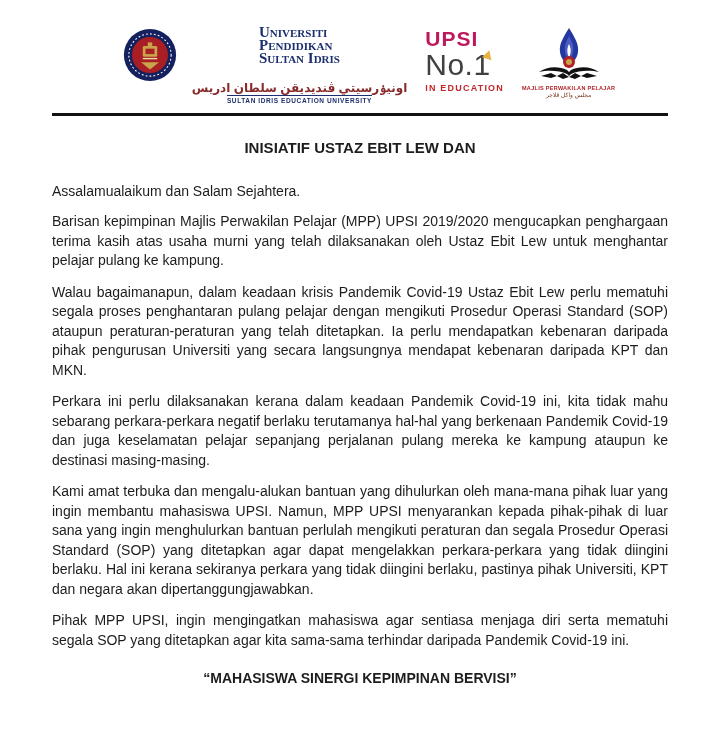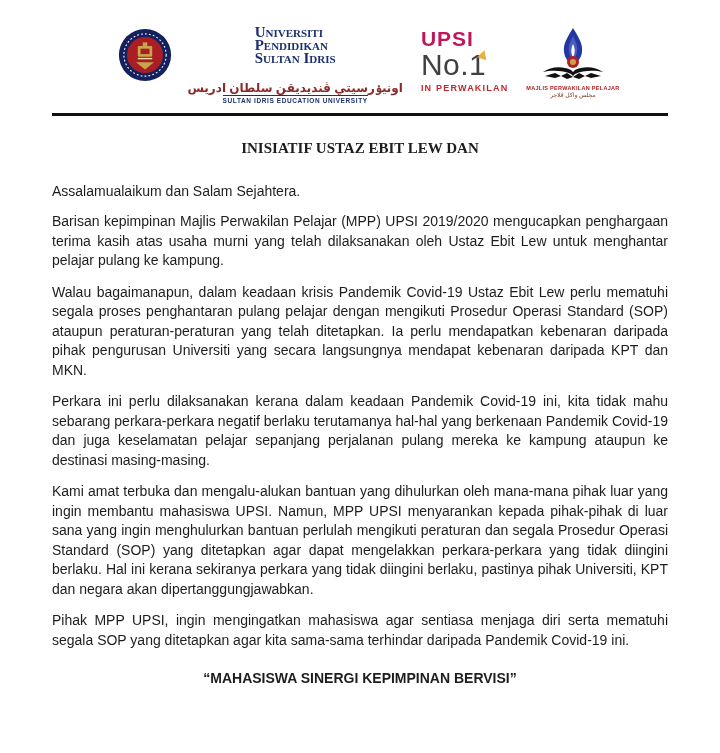--- a/index.html
+++ b/index.html
@@ -32,21 +32,21 @@
   .no1-edu{color:#c1272d;font-weight:700;font-size:9px;letter-spacing:1.2px;margin-top:4px;white-space:nowrap;}
 
   .mpp-logo{display:flex;flex-direction:column;align-items:center;margin-top:0;}
   .mpp-svg{width:72px;height:58px;}
   .mpp-caption{font-size:5.5px;color:#b02025;font-weight:700;letter-spacing:0.3px;white-space:nowrap;margin-top:1px;}
   .mpp-jawi{font-size:6px;color:#7a3b1e;line-height:6px;margin-top:1px;}
 
   
   .statement-title{text-align:center;font-weight:700;font-size:15px;margin-top:13px;letter-spacing:0.2px;}
   .divider{height:3px;background:#111;margin:11px 0 0 0;}
-  .doc-title{ text-align:center;font-weight:700;font-size:15px;line-height:26px;margin-top:19px;font-family:Liberation Serif, serif;}
+  .doc-title{ text-align:center;font-weight:700;font-size:15px;line-height:26px;margin-top:19px;}
 
   
   .salutation{font-size:14px;margin-top:22px;}
   .body-text{margin-top:13px;}
   .body-text p.para{font-size:14px;line-height:19.5px;text-align:justify;margin:0 0 12px 0;}
   .slogan{text-align:center;font-weight:700;font-size:14px;margin-top:20px;}
 </style>
 </head>
 <body>
 
@@ -77,21 +77,21 @@
         </div>
       </div>
     </div>
 
     <div class="no1-logo">
       <div class="no1-upsi">UPSI</div>
       <div class="no1-main">
         <span>No.1</span>
         <span class="no1-spark"></span>
       </div>
-      <div class="no1-edu">IN PERWAKILAN</div>
+      <div class="no1-edu">IN EDUCATION</div>
     </div>
 
     <div class="mpp-logo">
       <svg class="mpp-svg" viewBox="0 0 72 58">
 
         <path d="M36 2 C30 12 26 18 27 26 C28 33 32 37 36 38 C40 37 44 33 45 26 C46 18 42 12 36 2 Z" fill="#2238a0"></path>
         <path d="M36 10 C33 16 31 20 32 26 C33 31 35 33 36 34 C37 33 39 31 40 26 C41 20 39 16 36 10 Z" fill="#4a5cc0"></path>
         <path d="M36 18 C34.5 21 34 24 34.5 27 C35 30 36 31 36 31 C36 31 37 30 37.5 27 C38 24 37.5 21 36 18 Z" fill="#ffffff"></path>
 
         <circle cx="36" cy="36" r="6" fill="#b02025"></circle>

